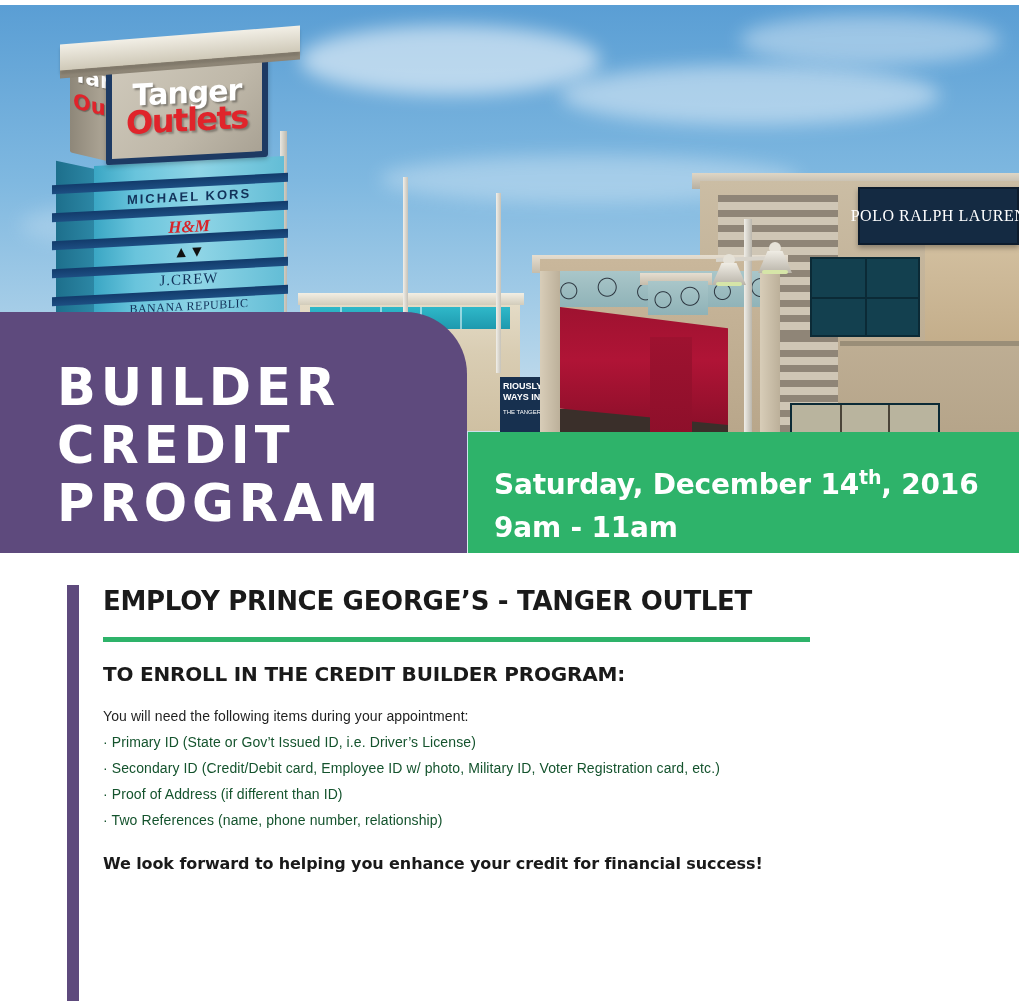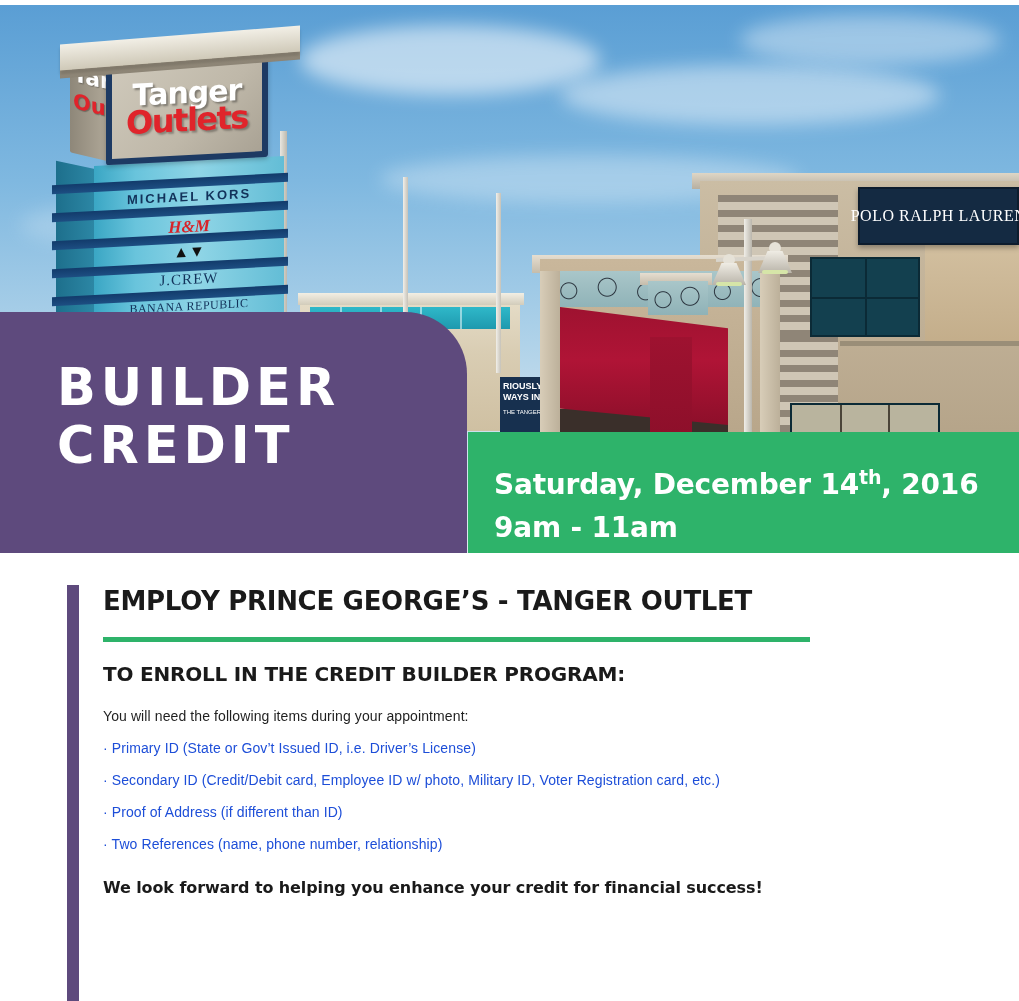--- a/index.html
+++ b/index.html
@@ -321,21 +321,21 @@
     font-weight:700; font-size:20px; color:#1a1a1a; letter-spacing:-.2px;
   }
   .intro{
     margin-top:22px;
     font-family:"Liberation Sans", sans-serif;
     font-size:14px; color:#1f1f1f; letter-spacing:.1px;
   }
   ul.items{ list-style:none; margin-top:10px; }
   ul.items li{
     font-family:"Liberation Sans", sans-serif;
-    font-size:14px; color:#1d4ed8; margin-top:16px; letter-spacing:.1px;
+    font-size:14px; color:#14532d; margin-top:10px; letter-spacing:.1px;
   }
   .closing{
     margin-top:26px;
     font-family:"DejaVu Sans", sans-serif;
     font-weight:700; font-size:16px; color:#1a1a1a; letter-spacing:-.1px;
   }
 </style>
 </head>
 <body>
 
@@ -437,20 +437,21 @@
     <div class="pylon-roof"></div>
   </div>
 </div>
 
 <div class="topwhite"></div>
 
 <div class="purple-panel">
   <div class="title">
     <div>BUILDER</div>
     <div>CREDIT</div>
+    <div>PROGRAM</div>
   </div>
 </div>
 
 <div class="green-banner">
   <div class="gb-text">
     <div><span>Saturday, December 14</span><sup>th</sup><span>, 2016</span></div>
     <div>9am - 11am</div>
   </div>
 </div>
 

